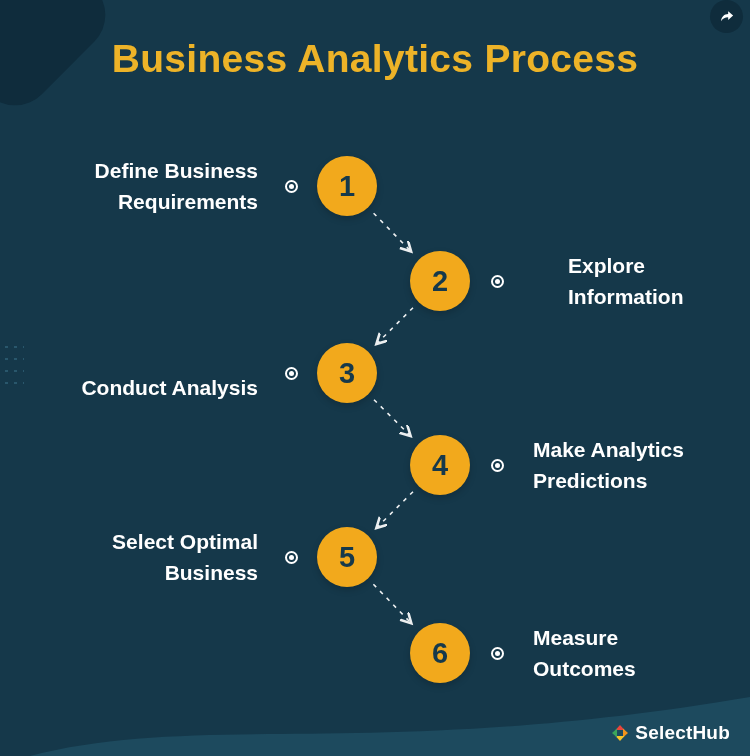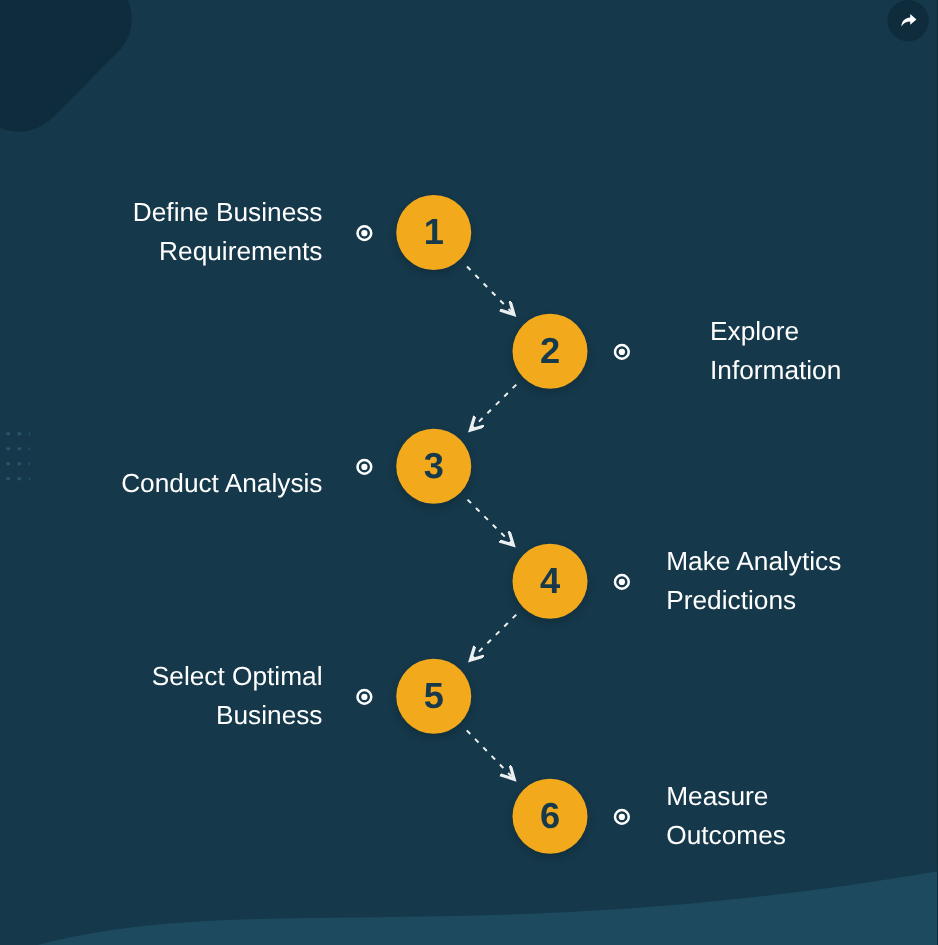--- a/index.html
+++ b/index.html
@@ -46,21 +46,21 @@
     border-radius: 50%;
     background: var(--circle, #F2A91C);
     color: var(--number, #16394B);
     font-size: 29px; font-weight: 800;
     display: flex; align-items: center; justify-content: center;
     box-shadow: 0 3px 7px rgba(0,0,0,.18);
   }
   .step-label {
     position: absolute;
     color: var(--text, #fff);
-    font-size: 21px; font-weight: 400;
+    font-size: 21px; font-weight: 700;
     line-height: 31px;
     transform: translateY(-50%);
   }
   .step-label.left  { text-align: right; }
   .step-label.right { text-align: left; }
   .bullet {
     position: absolute;
     width: 13px; height: 13px;
     border: 2px solid var(--text, #fff);
     border-radius: 50%;
@@ -98,20 +98,21 @@
 
   <div class="blob"></div>
   <div class="dots"></div>
 
   <button class="share-btn">
     <svg width="18" height="18" viewBox="0 0 20 20">
       <path d="M11.3 3.6 L16.8 8.4 L11.3 13.2 L11.3 10.3 C7.8 10.3 5.4 11.6 3.4 14.6 C3.9 9.5 6.9 6.9 11.3 6.7 Z" fill="#ffffff"></path>
     </svg>
   </button>
 
+  <h1 class="title">Business Analytics Process</h1>
 
   <svg class="arrows" width="750" height="756" viewBox="0 0 750 756">
     <defs>
       <marker id="arrowhead" markerWidth="10" markerHeight="10" refX="6" refY="3.5" orient="auto">
         <path d="M0,0 L6.5,3.5 L0,7" fill="none" stroke="#ffffff" stroke-width="1.6"></path>
       </marker>
     </defs>
     <g id="arrow-lines">
         <line x1="373.6" y1="213.2" x2="410.6" y2="251.0" stroke="#ffffff" stroke-width="1.6" stroke-dasharray="4 5.5" opacity="0.92" marker-end="url(#arrowhead)"></line>
         <line x1="413.0" y1="307.7" x2="376.9" y2="343.5" stroke="#ffffff" stroke-width="1.6" stroke-dasharray="4 5.5" opacity="0.92" marker-end="url(#arrowhead)"></line>
@@ -139,14 +140,23 @@
       <div class="step-label left" style="right: 492px; width: 210px; top: 557px;">Select Optimal Business</div>
       <div class="step-circle" style="left: 410px; top: 623px;">6</div>
       <span class="bullet" style="left: 490.5px; top: 646.5px;"></span>
       <div class="step-label right" style="left: 533px; width: 165px; top: 653px;">Measure Outcomes</div>
     </div>
 
   <svg class="wave" width="750" height="70" viewBox="0 0 750 70">
     <path d="M30,70 C 200,26 380,74 750,11 L750,70 Z" fill="var(--wave, #1D4A5E)"></path>
   </svg>
 
+  <div class="logo">
+    <svg width="18" height="18" viewBox="0 0 18 18">
+      <path d="M9,1 L13.5,6 L4.5,6 Z" fill="var(--logo-c1, #E8453C)"></path>
+      <path d="M17,9 L12,13.5 L12,4.5 Z" fill="var(--logo-c2, #F3941C)"></path>
+      <path d="M9,17 L4.5,12 L13.5,12 Z" fill="var(--logo-c3, #F7C32A)"></path>
+      <path d="M1,9 L6,4.5 L6,13.5 Z" fill="var(--logo-c4, #3BA55C)"></path>
+    </svg>
+    <span class="logo-text"><span>Select</span><span>Hub</span></span>
+  </div>
 
 </div>
 
 </body></html>

